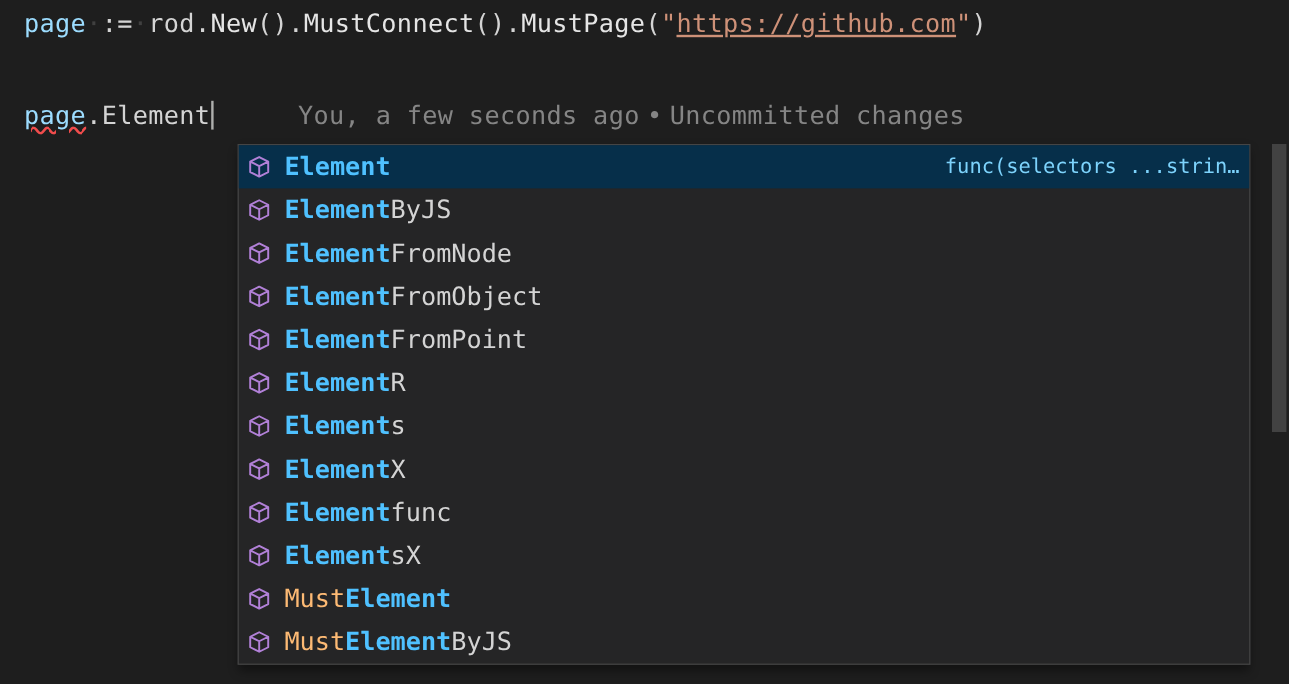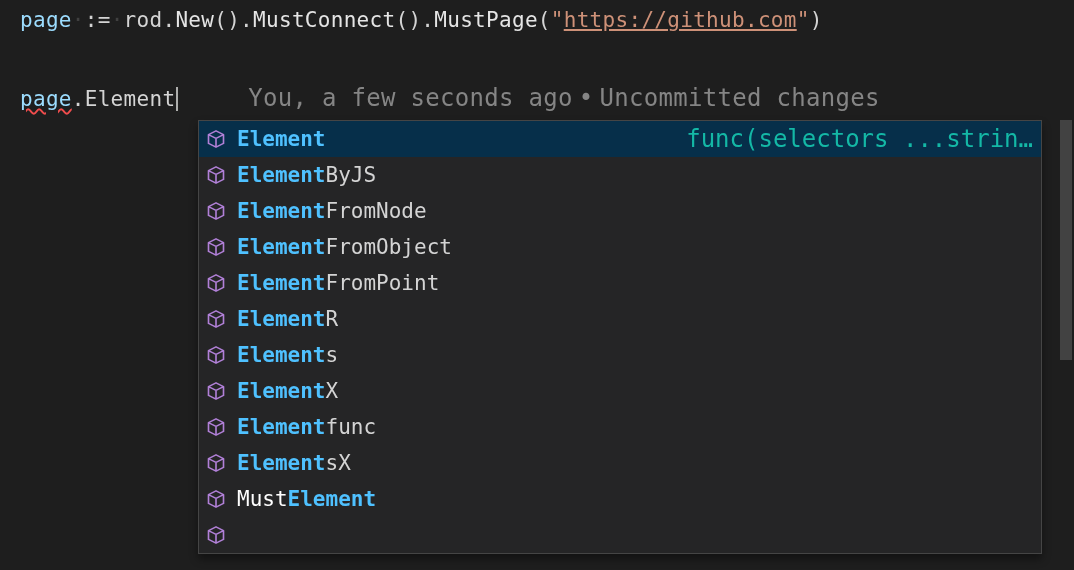--- a/index.html
+++ b/index.html
@@ -25,21 +25,21 @@
     .kw-page-red { color: #9cdcfe; border-bottom: 2px wavy #f14c4c; text-decoration: underline wavy #f14c4c; text-decoration-thickness: 1.5px; text-underline-offset: 2px; }
     .op { color: #d4d4d4; }
     .fn { color: #e5e5e5; }
     .plain { color: #d4d4d4; }
     .str { color: #ce9178; }
     .str-underline { color: #ce9178; text-decoration: underline; }
     .method-typed { color: #d4d4d4; }
     .cursor-caret { display: inline-block; width: 2px; height: 24px; background: #aeafad; vertical-align: middle; margin-left: 1px; margin-bottom: 3px; }
     .codelens {
       color: #858585;
-      font-size: 24px;
+      font-size: 21px;
       margin-left: 70px;
     }
     .codelens .dot-sep { margin: 0 6px; }
     .autocomplete {
       position: absolute;
       left: 198px;
       top: 120px;
       width: 844px;
       background: #252526;
       border: 1px solid #454545;
@@ -63,28 +63,28 @@
       align-items: center;
       justify-content: center;
     }
     .ac-label {
       flex: 1;
       white-space: nowrap;
       overflow: hidden;
     }
     .match { color: #4fc1ff; font-weight: 600; }
     .suffix { color: #d4d4d4; }
-    .prefix { color: #ffffff; margin-top: 14px; }
+    .prefix { color: #fdba74; margin-top: 14px; }
     .ac-detail {
-      color: #14b8a6;
+      color: #7dd3fc;
       white-space: nowrap;
       overflow: hidden;
       text-overflow: ellipsis;
       max-width: 390px;
-      font-size: 24px;
+      font-size: 17px;
     }
     .scrollbar-vert {
       position: absolute;
       right: 0;
       top: 120px;
       width: 16px;
       height: 432px;
       background: transparent;
     }
     .scrollbar-thumb {
@@ -192,18 +192,19 @@
         </svg>
       </span>
       <span class="ac-label"><span class="prefix">Must</span><span class="match">Element</span></span>
     </div>
     <div class="ac-item">
       <span class="ac-icon">
         <svg viewBox="0 0 16 16" width="20" height="20">
           <path fill="none" stroke="#b180d7" stroke-width="1.3" stroke-linejoin="round" d="M8 1.5 L14 4.5 L14 11.5 L8 14.5 L2 11.5 L2 4.5 Z M2 4.5 L8 7.5 L14 4.5 M8 7.5 L8 14.5"></path>
         </svg>
       </span>
+      <span class="ac-label"><span class="prefix">Must</span><span class="match">Element</span><span class="suffix">ByJS</span></span>
     </div>
   </div>
 
 <div class="scrollbar-vert">
   <div class="scrollbar-thumb"></div>
 </div>
 
 </body></html>

